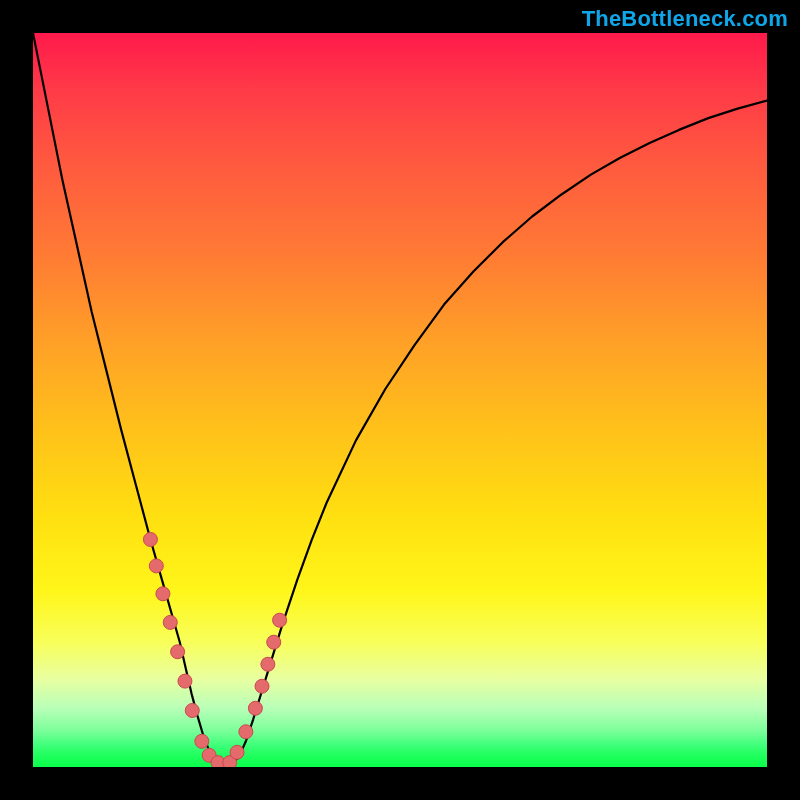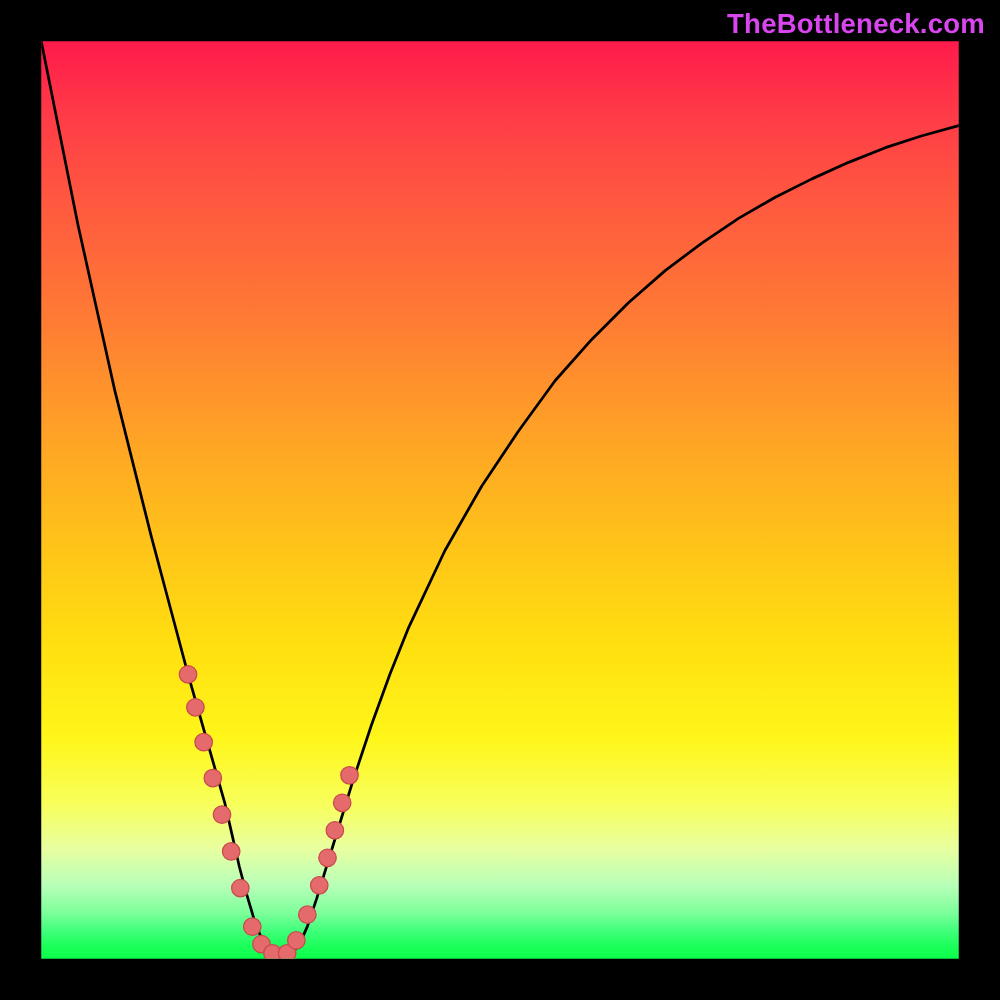--- a/index.html
+++ b/index.html
@@ -48,21 +48,21 @@
     left: 33px;
     top: 33px;
     width: 734px;
     height: 734px;
     pointer-events: none;
   }
   .watermark {
     position: absolute;
     top: 6px;
     right: 12px;
-    color: #d946ef;
+    color: #0ea5e9;
     font-size: 22px;
     font-weight: 600;
     letter-spacing: 0.2px;
     user-select: none;
   }
 </style>
 </head>
 <body>
 
 <div class="frame">

